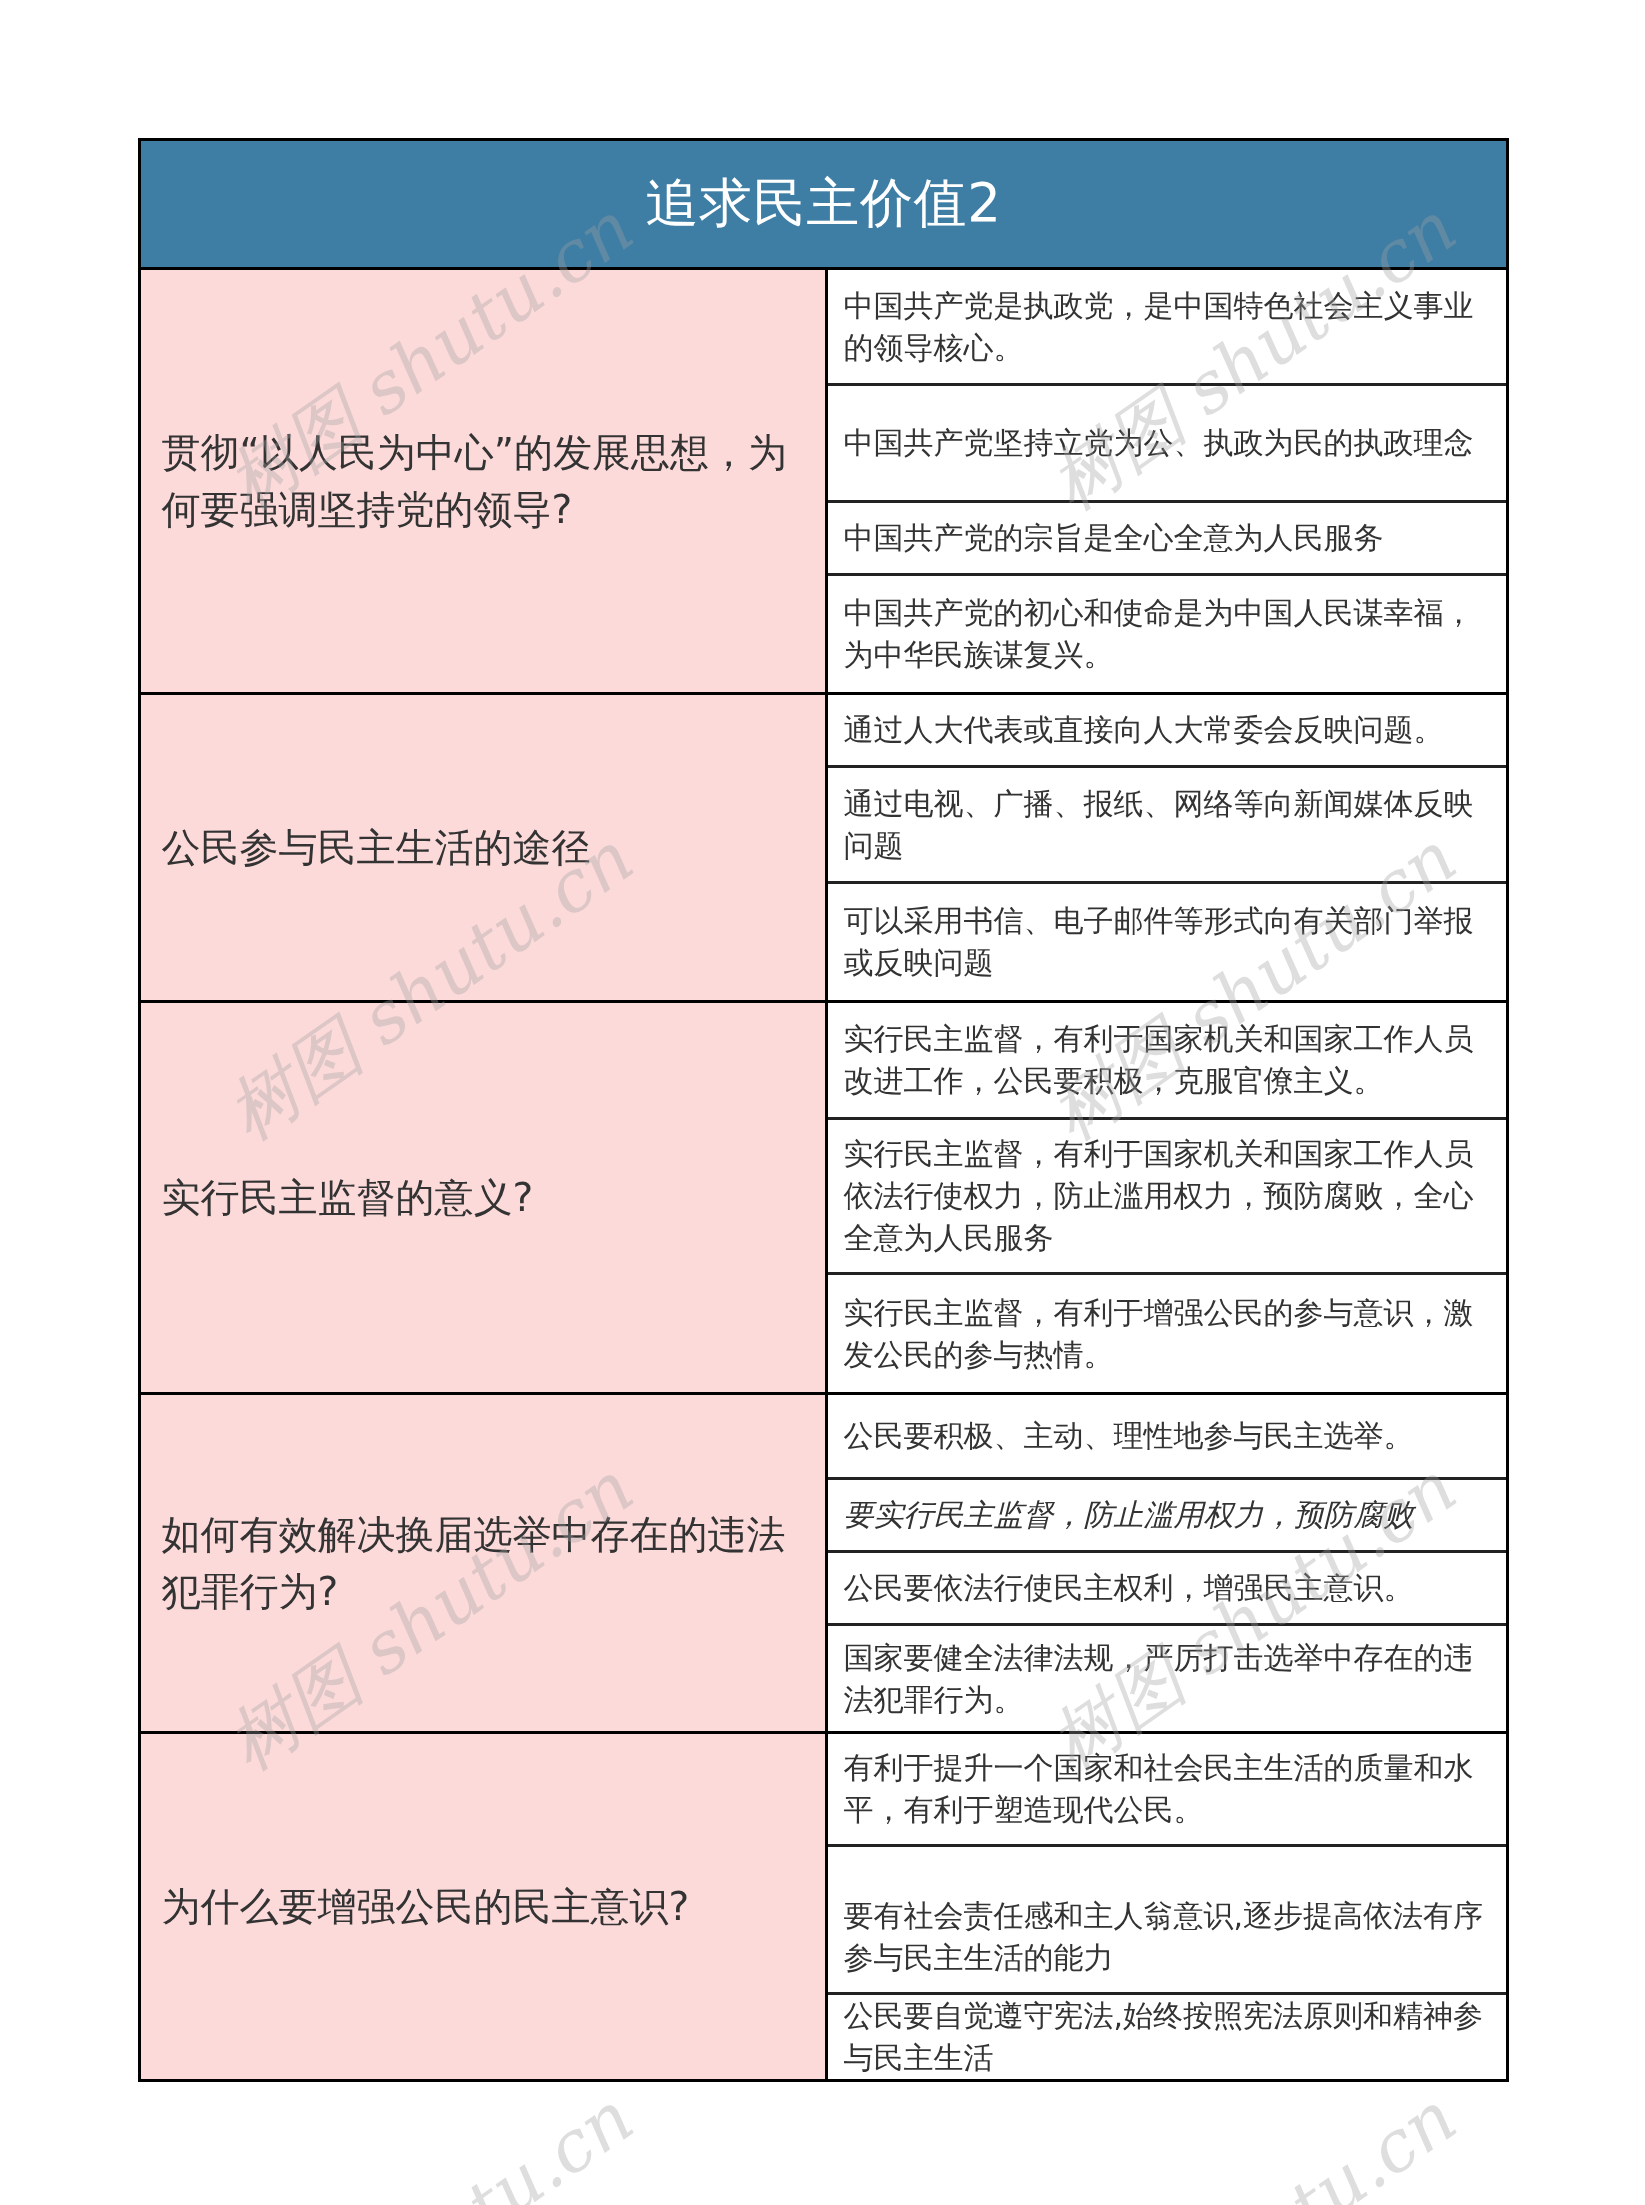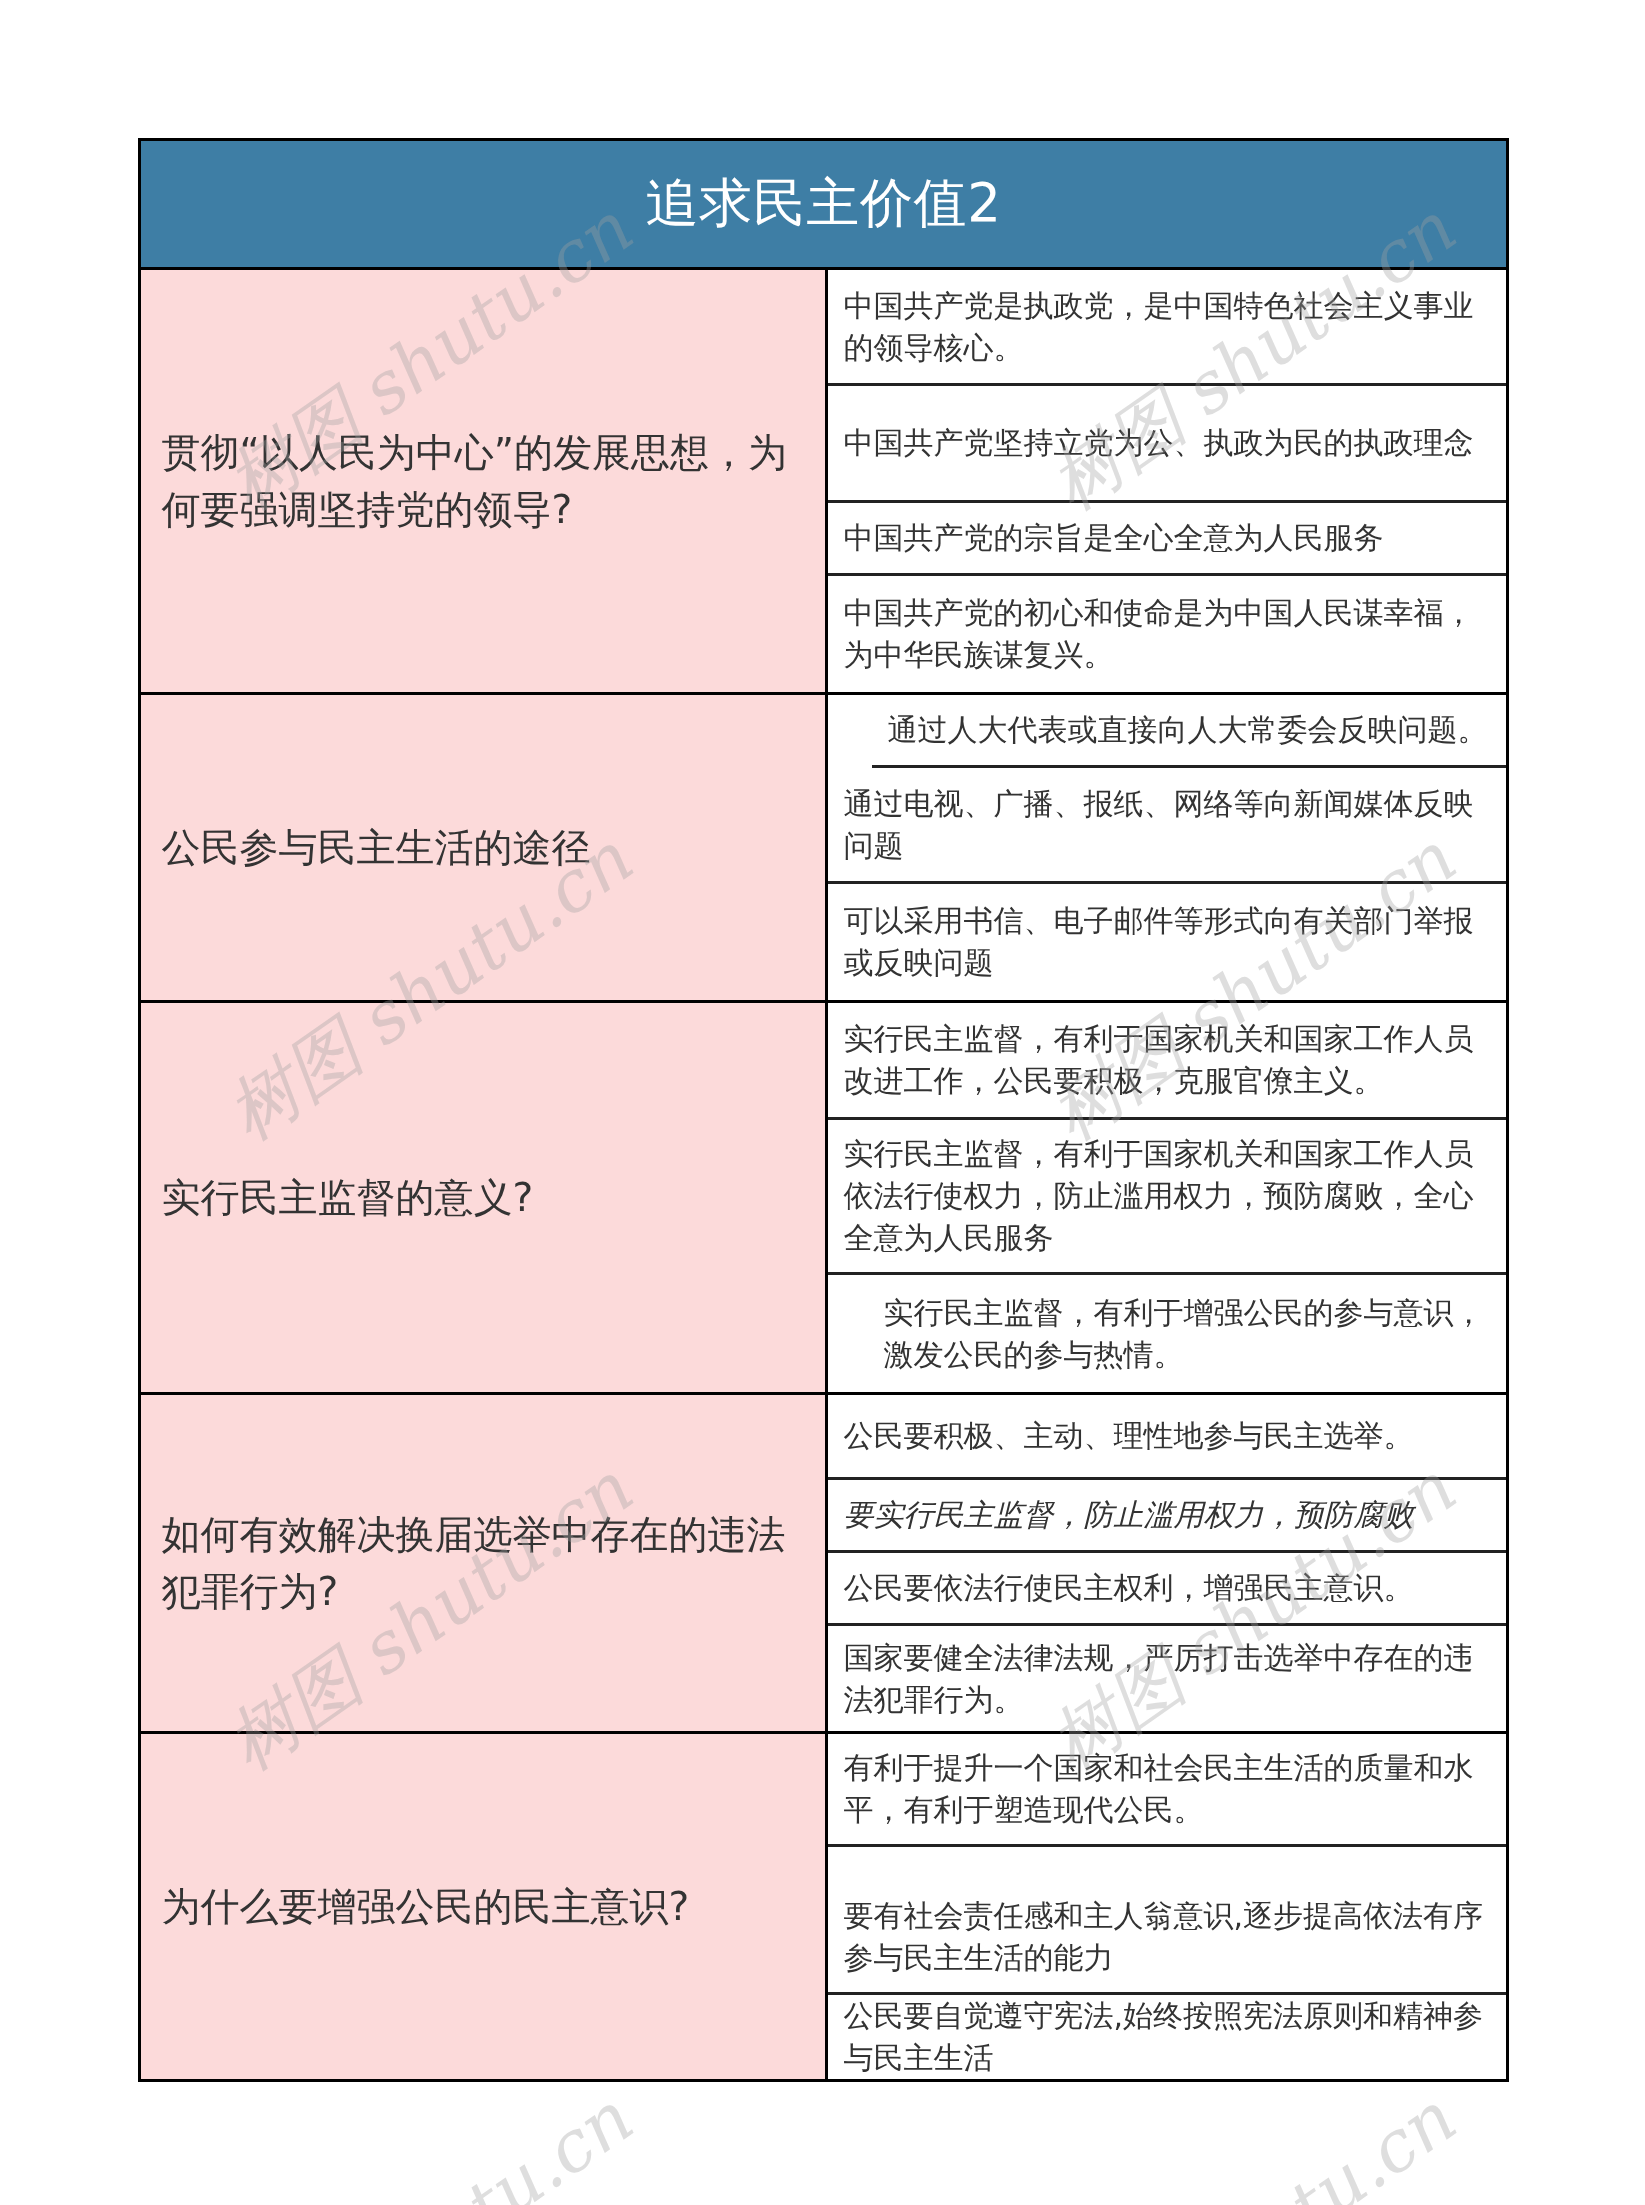--- a/index.html
+++ b/index.html
@@ -50,21 +50,21 @@
           <span>中国共产党的初心和使命是为中国人民谋幸福，为中华民族谋复兴。</span>
         </div>
     </div>
   </div>
 
   <div class="section" style="height:305px;">
     <div class="q">
       <span>公民参与民主生活的途径</span>
     </div>
     <div class="answers">
-      <div class="a" style="height:73px;margin-left:44px;">
+      <div class="a" style="height:73px;">
           <span>通过人大代表或直接向人大常委会反映问题。</span>
         </div>
       <div class="a" style="height:116px;">
           <span>通过电视、广播、报纸、网络等向新闻媒体反映问题</span>
         </div>
       <div class="a" style="flex:1;">
           <span>可以采用书信、电子邮件等形式向有关部门举报或反映问题</span>
         </div>
     </div>
   </div>
@@ -73,21 +73,21 @@
     <div class="q">
       <span>实行民主监督的意义?</span>
     </div>
     <div class="answers">
       <div class="a" style="height:117px;">
           <span>实行民主监督，有利于国家机关和国家工作人员改进工作，公民要积极，克服官僚主义。</span>
         </div>
       <div class="a" style="height:155px;">
           <span>实行民主监督，有利于国家机关和国家工作人员依法行使权力，防止滥用权力，预防腐败，全心全意为人民服务</span>
         </div>
-      <div class="a" style="flex:1;margin-left:40px;">
+      <div class="a" style="flex:1;">
           <span>实行民主监督，有利于增强公民的参与意识，激发公民的参与热情。</span>
         </div>
     </div>
   </div>
 
   <div class="section" style="height:336px;">
     <div class="q">
       <span>如何有效解决换届选举中存在的违法犯罪行为?</span>
     </div>
     <div class="answers">

